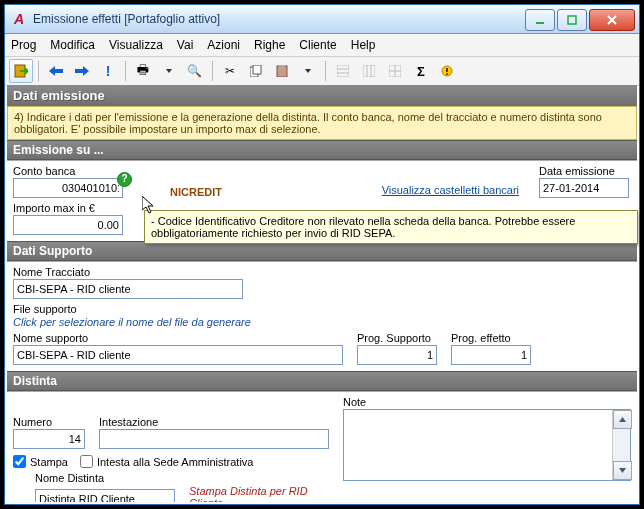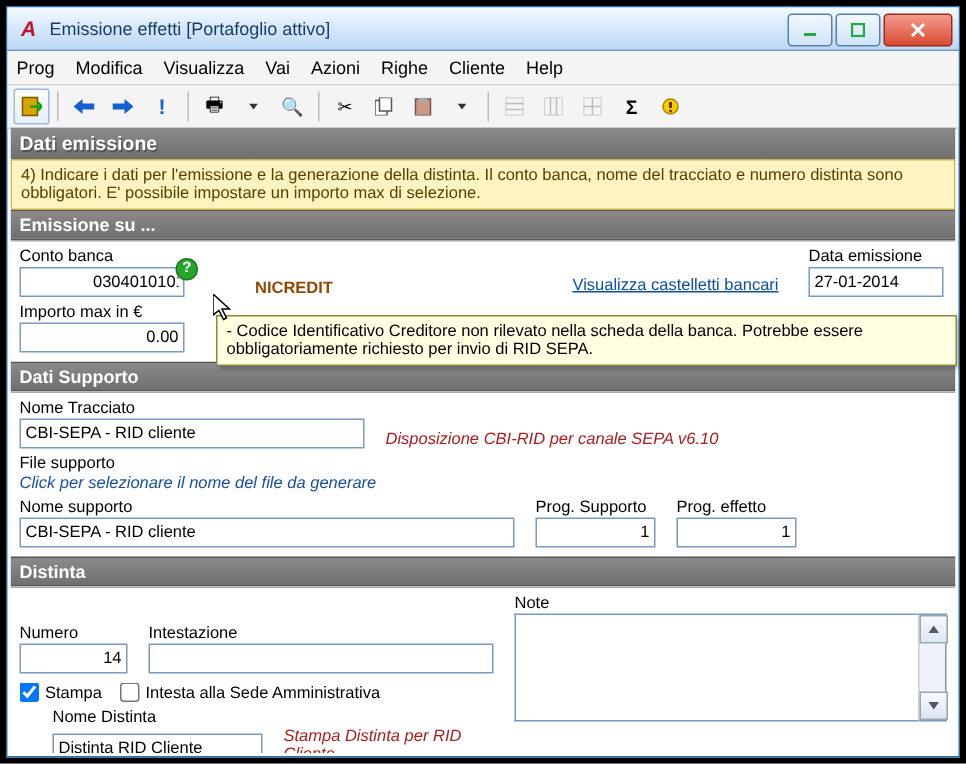--- a/index.html
+++ b/index.html
@@ -189,21 +189,20 @@
         </div>
       </div>
       <div class="help-badge" style="left:110px;top:11px;">?</div>
     </div>
 
     <div class="subheader">Dati Supporto</div>
     <div class="section">
       <label class="fld">Nome Tracciato</label>
       <div class="row">
         <input class="txt" style="width: 230px;" value="CBI-SEPA - RID cliente">
-        <span class="reddesc">Disposizione CBI-RID per canale SEPA v6.10</span>
       </div>
       <label class="fld" style="margin-top:4px">File supporto</label>
       <span class="hintdesc">Click per selezionare il nome del file da generare</span>
       <div class="row" style="margin-top:4px;">
         <div>
           <label class="fld">Nome supporto</label>
           <input class="txt" style="width: 330px;" value="CBI-SEPA - RID cliente">
         </div>
         <div>
           <label class="fld">Prog. Supporto</label>

